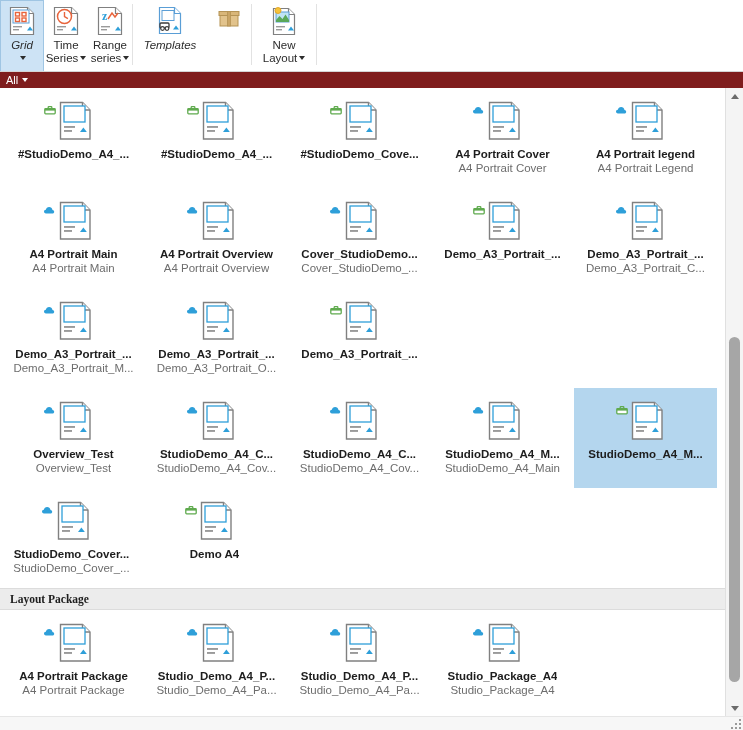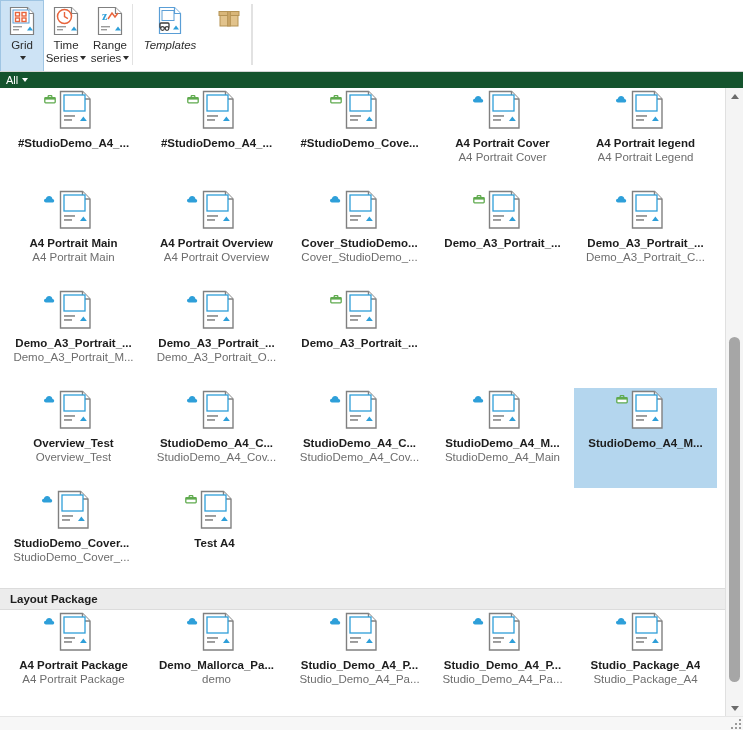--- a/index.html
+++ b/index.html
@@ -26,38 +26,38 @@
   .rb-btn{
     width:44px;
     display:flex;flex-direction:column;align-items:center;
     justify-content:flex-start;
     padding:4px 2px 0 2px;box-sizing:border-box;
     cursor:pointer;
     position:relative;
   }
   .rb-btn.wide{width:64px;}
   .rb-btn.xwide{width:74px;font-style:italic;}
-  .rb-btn.selected{background:#cde3f5;border:1px solid #9fc5e3;border-bottom:none;padding-top:3px;}
+  .rb-btn.selected{background:#cde3f5;border:1px solid #9fc5e3;border-bottom:none;padding-top:3px;font-style:italic;}
   .rb-ico{height:34px;display:flex;align-items:center;justify-content:center;}
   .rb-lbl{
     font-size:11.5px;color:#2c2c2c;line-height:12.5px;text-align:center;
     margin-top:1px;
   }
   .rb-lbl .ln{display:block;white-space:nowrap;}
   .caret{
     display:inline-block;width:0;height:0;
     border-left:3.5px solid transparent;border-right:3.5px solid transparent;
     border-top:4px solid #2c2c2c;
     vertical-align:middle;margin-left:2px;margin-bottom:1px;
   }
   .caret-row{text-align:center;line-height:9px;margin-top:1px;}
 
   
   .filterbar{
-    height:16px;background:#14532d;display:flex;align-items:center;
+    height:16px;background:#7f1d1d;display:flex;align-items:center;
     padding:0 6px;box-sizing:border-box;
   }
   .filter-all{
     font-size:11px;color:#ffffff;display:flex;align-items:center;cursor:pointer;
   }
   .caret-w{
     display:inline-block;width:0;height:0;
     border-left:3.5px solid transparent;border-right:3.5px solid transparent;
     border-top:4px solid #ffffff;margin-left:4px;
   }
@@ -76,21 +76,21 @@
   }
   .row{
     display:flex;
     height:100px;
   }
   .cell{
     width:143px;
     margin-left:0;
     display:flex;flex-direction:column;align-items:center;
     justify-content:flex-start;
-    box-sizing:border-box;
+    padding-top:11px;box-sizing:border-box;
     cursor:pointer;
   }
   .cell.pad0{margin-left:2px;}
   .cell.selected{background:#b4d6ee;}
   .cell.empty{cursor:default;}
   .thumb{position:relative;width:60px;height:45px;}
   .title{
     font-size:11.5px;font-weight:bold;color:#1d1d1d;
     max-width:138px;white-space:nowrap;overflow:hidden;text-align:center;
     margin-top:3px;line-height:14px;
@@ -98,21 +98,21 @@
   .subtitle{
     font-size:11.5px;color:#6d6d6d;
     max-width:138px;white-space:nowrap;overflow:hidden;text-align:center;
     line-height:14px;
   }
 
   
   .group-head{
     height:22px;background:#ececec;border-top:1px solid #dcdcdc;
     border-bottom:1px solid #dcdcdc;
-    display:flex;align-items:center;padding-left:10px;box-sizing:border-box;
+    display:flex;align-items:center;padding-left:10px;box-sizing:border-box;font-family:Liberation Serif, serif;
   }
   .group-head span{font-size:11.5px;font-weight:bold;color:#1d1d1d;}
 
   
   .vscroll{
     width:17px;background:#f4f4f4;border-left:1px solid #e0e0e0;
     position:relative;flex:0 0 17px;
   }
   .sb-arrow{
     position:absolute;left:0;width:17px;height:17px;
@@ -236,20 +236,40 @@
             <rect x="3" y="7" width="18" height="12" fill="#e2c38c" stroke="#b59355" stroke-width="1"></rect>
             <rect x="2" y="4.5" width="20" height="4" fill="#d9b679" stroke="#b59355" stroke-width="1"></rect>
             <rect x="10.5" y="4.5" width="3" height="14.5" fill="#c9a465" stroke="#b59355" stroke-width="0.8"></rect>
           </svg>
         </div>
       </div>
     </div>
 
     <div class="rb-sep"></div>
 
+    <div class="rb-group">
+      <div class="rb-btn wide">
+        <div class="rb-ico">
+          <svg width="32" height="32" viewBox="0 0 32 32">
+            <path d="M5.5 3.5h15l6 6v20h-21z" fill="#fff" stroke="#808080" stroke-width="1.2"></path>
+            <path d="M20.5 3.5v6h6" fill="#fff" stroke="#808080" stroke-width="1.2"></path>
+            <rect x="8" y="7" width="13" height="10" fill="#bfe3f5" stroke="#5a9ed6" stroke-width="1"></rect>
+            <path d="M8 15l3.5-4 3 3 3-4.5L21 15v2H8z" fill="#5aa85a"></path>
+            <circle cx="10" cy="5.5" r="3" fill="#f5c33c" stroke="#e0a31f" stroke-width="0.9"></circle>
+            <rect x="8" y="21" width="9" height="1.4" fill="#9a9a9a"></rect>
+            <rect x="8" y="24" width="6" height="1.4" fill="#9a9a9a"></rect>
+            <path d="M20 25.5l3-4 3 4z" fill="#2e9fd9"></path>
+          </svg>
+        </div>
+        <div class="rb-lbl">
+          <span class="ln">New</span>
+          <span class="ln"><span>Layout</span><span class="caret"></span></span>
+        </div>
+      </div>
+    </div>
 
     <div class="rb-sep"></div>
   </div>
 
   <div class="filterbar">
     <div class="filter-all">
       <span>All</span>
       <span class="caret-w"></span>
     </div>
   </div>
@@ -523,54 +543,41 @@
                 <path d="M16.5 3.5h22l7.5 7.5v29h-29.5z" fill="#ffffff" stroke="#808080" stroke-width="1.4"></path>
                 <path d="M38.5 3.5v7.5h7.5" fill="#ffffff" stroke="#808080" stroke-width="1.4"></path>
                 <rect x="20" y="7" width="21" height="16" fill="#ffffff" stroke="#2e9fd9" stroke-width="1.3"></rect>
                 <rect x="20" y="27" width="11" height="1.9" fill="#9a9a9a"></rect>
                 <rect x="20" y="31" width="8" height="1.9" fill="#9a9a9a"></rect>
                 <path d="M36 33l3.4-4.6 3.4 4.6z" fill="#2e9fd9"></path>
                 <rect x="0.8" y="9.6" width="10.4" height="5.2" rx="0.8" fill="#ffffff" stroke="#5faa4e" stroke-width="1.3"></rect>
                 <rect x="0.8" y="9.6" width="10.4" height="2.0" fill="#5faa4e"></rect>
                 <rect x="4.2" y="7.6" width="3.6" height="2.1" rx="0.6" fill="none" stroke="#5faa4e" stroke-width="1.3"></rect>
               </svg></div>
-            <div class="title">Test A4</div>
+            <div class="title">Demo A4</div>
           </div>
           <div class="cell empty"></div>
           <div class="cell empty"></div>
         </div>
         <div class="group-head">
           <span>Layout Package</span>
         </div>
         <div class="row">
           <div class="cell pad0">
             <div class="thumb"><svg width="60" height="45" viewBox="0 0 60 45">
                 <path d="M16.5 3.5h22l7.5 7.5v29h-29.5z" fill="#ffffff" stroke="#808080" stroke-width="1.4"></path>
                 <path d="M38.5 3.5v7.5h7.5" fill="#ffffff" stroke="#808080" stroke-width="1.4"></path>
                 <rect x="20" y="7" width="21" height="16" fill="#ffffff" stroke="#2e9fd9" stroke-width="1.3"></rect>
                 <rect x="20" y="27" width="11" height="1.9" fill="#9a9a9a"></rect>
                 <rect x="20" y="31" width="8" height="1.9" fill="#9a9a9a"></rect>
                 <path d="M36 33l3.4-4.6 3.4 4.6z" fill="#2e9fd9"></path>
                 <path d="M2 14.5c-1.4 0-2-1-2-1.9 0-1 .8-1.8 1.8-1.8.3-1.6 1.7-2.8 3.3-2.8 1.7 0 3.1 1.2 3.4 2.9 1 .1 1.7.9 1.7 1.8 0 1-.7 1.8-1.8 1.8z" fill="#2e9fd9"></path>
               </svg></div>
             <div class="title">A4 Portrait Package</div>
             <div class="subtitle">A4 Portrait Package</div>
-          </div>
-          <div class="cell">
-            <div class="thumb"><svg width="60" height="45" viewBox="0 0 60 45">
-                <path d="M16.5 3.5h22l7.5 7.5v29h-29.5z" fill="#ffffff" stroke="#808080" stroke-width="1.4"></path>
-                <path d="M38.5 3.5v7.5h7.5" fill="#ffffff" stroke="#808080" stroke-width="1.4"></path>
-                <rect x="20" y="7" width="21" height="16" fill="#ffffff" stroke="#2e9fd9" stroke-width="1.3"></rect>
-                <rect x="20" y="27" width="11" height="1.9" fill="#9a9a9a"></rect>
-                <rect x="20" y="31" width="8" height="1.9" fill="#9a9a9a"></rect>
-                <path d="M36 33l3.4-4.6 3.4 4.6z" fill="#2e9fd9"></path>
-                <path d="M2 14.5c-1.4 0-2-1-2-1.9 0-1 .8-1.8 1.8-1.8.3-1.6 1.7-2.8 3.3-2.8 1.7 0 3.1 1.2 3.4 2.9 1 .1 1.7.9 1.7 1.8 0 1-.7 1.8-1.8 1.8z" fill="#2e9fd9"></path>
-              </svg></div>
-            <div class="title">Demo_Mallorca_Pa...</div>
-            <div class="subtitle">demo</div>
           </div>
           <div class="cell">
             <div class="thumb"><svg width="60" height="45" viewBox="0 0 60 45">
                 <path d="M16.5 3.5h22l7.5 7.5v29h-29.5z" fill="#ffffff" stroke="#808080" stroke-width="1.4"></path>
                 <path d="M38.5 3.5v7.5h7.5" fill="#ffffff" stroke="#808080" stroke-width="1.4"></path>
                 <rect x="20" y="7" width="21" height="16" fill="#ffffff" stroke="#2e9fd9" stroke-width="1.3"></rect>
                 <rect x="20" y="27" width="11" height="1.9" fill="#9a9a9a"></rect>
                 <rect x="20" y="31" width="8" height="1.9" fill="#9a9a9a"></rect>
                 <path d="M36 33l3.4-4.6 3.4 4.6z" fill="#2e9fd9"></path>
                 <path d="M2 14.5c-1.4 0-2-1-2-1.9 0-1 .8-1.8 1.8-1.8.3-1.6 1.7-2.8 3.3-2.8 1.7 0 3.1 1.2 3.4 2.9 1 .1 1.7.9 1.7 1.8 0 1-.7 1.8-1.8 1.8z" fill="#2e9fd9"></path>

